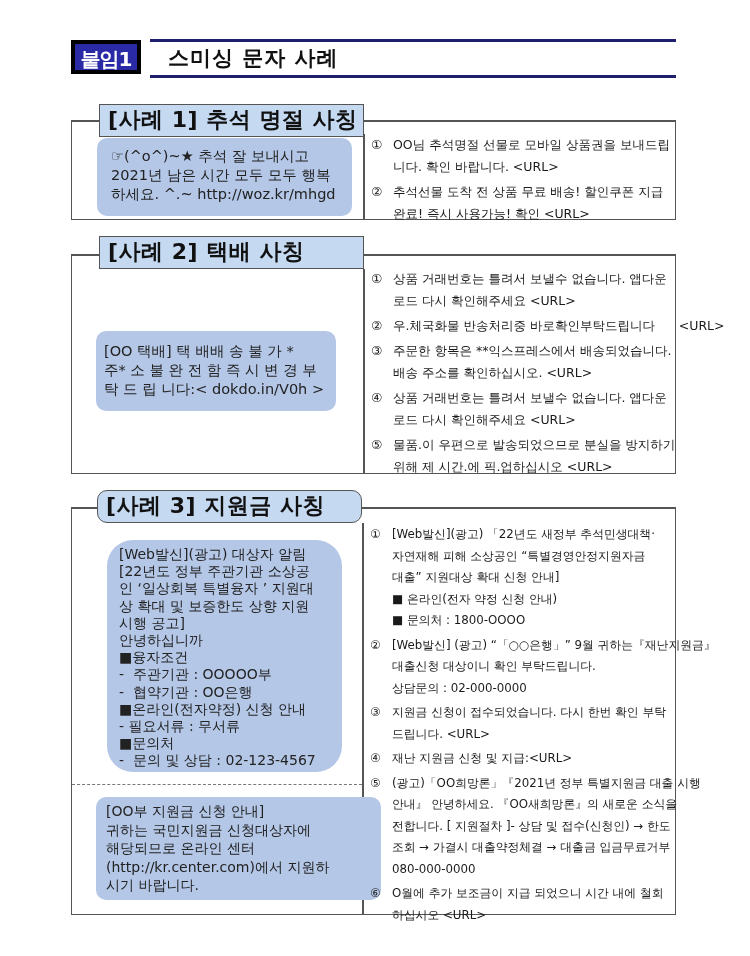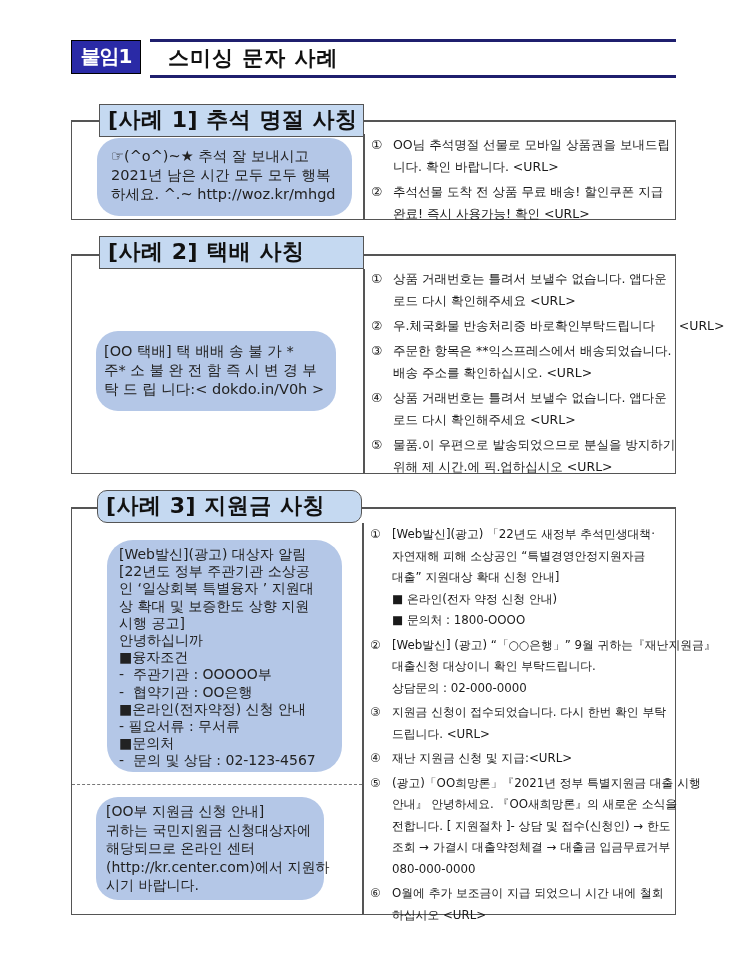--- a/index.html
+++ b/index.html
@@ -1,41 +1,41 @@
 <!DOCTYPE html>
 <html><head>
 <meta charset="utf-8">
 <style>
   html, body { margin:0; padding:0; background:#ffffff; }
   body { width:750px; height:956px; position:relative; overflow:hidden;
          font-family:"DejaVu Sans", "Liberation Sans", sans-serif; color:#1a1a1a; }
 
   
   .hdr-badge { position:absolute; left:71px; top:40px; width:70px; height:34px;
-               background:#2a2aa6; border:1px solid #000000; box-sizing:border-box;
+               background:#2a2aa6; border:4px solid #000000; box-sizing:border-box;
                color:#fff; font-weight:bold; font-size:20px; line-height:30px; text-align:center;
                letter-spacing:-1px; }
   .hdr-line { position:absolute; left:150px; width:526px; height:3px; background:#1f1f6e; }
   .hdr-line.top { top:39px; }
   .hdr-line.bot { top:75px; }
   .hdr-title { position:absolute; left:168px; top:44px; font-size:21px; font-weight:bold;
                letter-spacing:1px; color:#111; }
 
   
   .section { position:absolute; left:71px; width:605px; border:1.5px solid #555;
              border-top:none; box-sizing:border-box; }
   .frame-topline { position:absolute; height:1.5px; background:#555; }
   .case-title { position:absolute; background:#c5d9f1; border:1.5px solid #555;
                 box-sizing:border-box; font-weight:bold; font-size:22px; color:#111;
                 padding-left:8px; letter-spacing:0.5px; line-height:30px; }
   .divider-v { position:absolute; width:1.5px; background:#555; }
   .divider-dash { position:absolute; height:0; border-top:1px dashed #777; }
 
   
-  .bubble { position:absolute; background:#b4c7e7; border-radius:22px;
+  .bubble { position:absolute; background:#b4c7e7; border-radius:10px;
             font-size:14.5px; line-height:19px; color:#222; box-sizing:border-box; }
   .bubble .tail { position:absolute; width:0; height:0; }
   .bubble-line { display:block; white-space:pre; }
 
   
   .list { position:absolute; font-size:12.5px; line-height:22px; color:#1a1a1a; }
   .item { position:relative; padding-left:22px; margin-bottom:3px; }
   .item .num { position:absolute; left:0; top:0; }
   .item .line { display:block; white-space:pre; }
   .item .sub { display:block; white-space:pre; padding-left:0; }
@@ -142,21 +142,21 @@
     <span class="bubble-line">안녕하십니까</span>
     <span class="bubble-line">■융자조건</span>
     <span class="bubble-line">-  주관기관 : OOOOO부</span>
     <span class="bubble-line">-  협약기관 : OO은행</span>
     <span class="bubble-line">■온라인(전자약정) 신청 안내</span>
     <span class="bubble-line">- 필요서류 : 무서류</span>
     <span class="bubble-line">■문의처</span>
     <span class="bubble-line">-  문의 및 상담 : 02-123-4567</span>
   </div>
 
-  <div class="bubble" style="left:96px; top:797px; width:228px; height:103px; padding:5px 0 0 10px; font-size:14px; line-height:18.5px;">
+  <div class="bubble" style="left:96px; top:797px; width:285px; height:103px; padding:5px 0 0 10px; font-size:14px; line-height:18.5px;">
     <svg class="tail" style="left:-14px; top:58px;" width="20" height="34" viewBox="0 0 20 34">
         <path d="M20 0 L0 30 L20 26 Z" fill="#b4c7e7"></path>
       </svg>
     <span class="bubble-line">[OO부 지원금 신청 안내]</span>
     <span class="bubble-line">귀하는 국민지원금 신청대상자에</span>
     <span class="bubble-line">해당되므로 온라인 센터</span>
     <span class="bubble-line">(http://kr.center.com)에서 지원하</span>
     <span class="bubble-line">시기 바랍니다.</span>
   </div>
 

